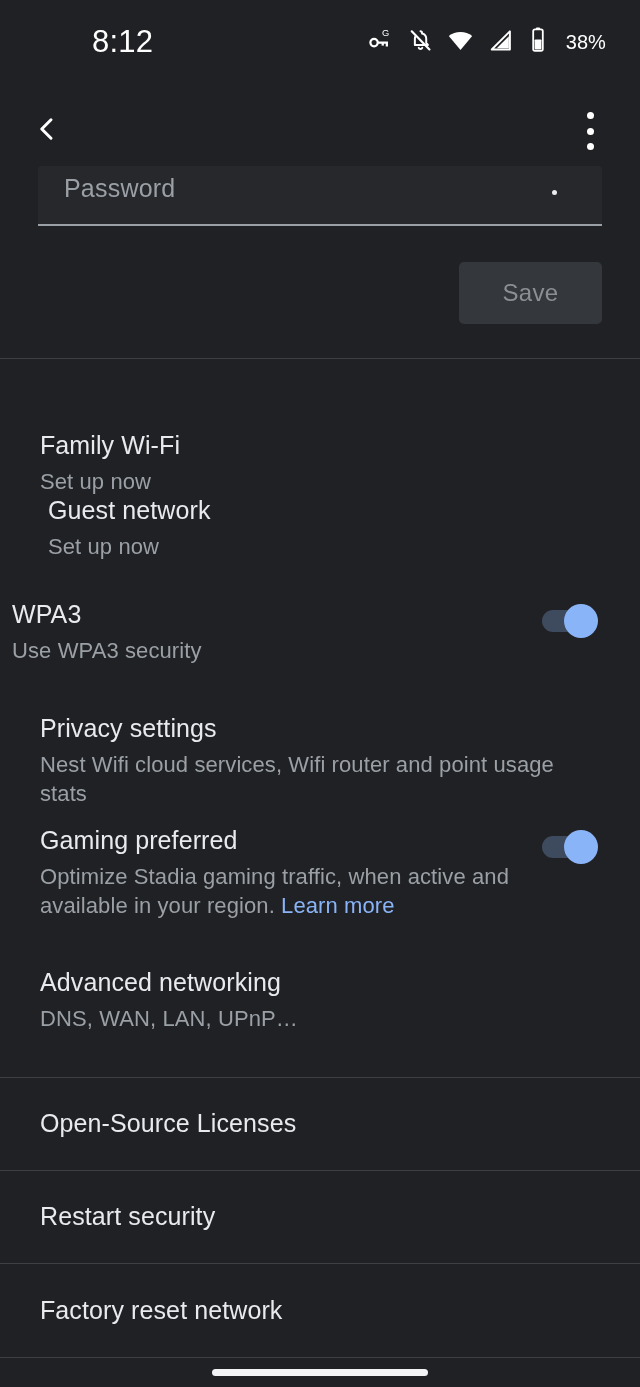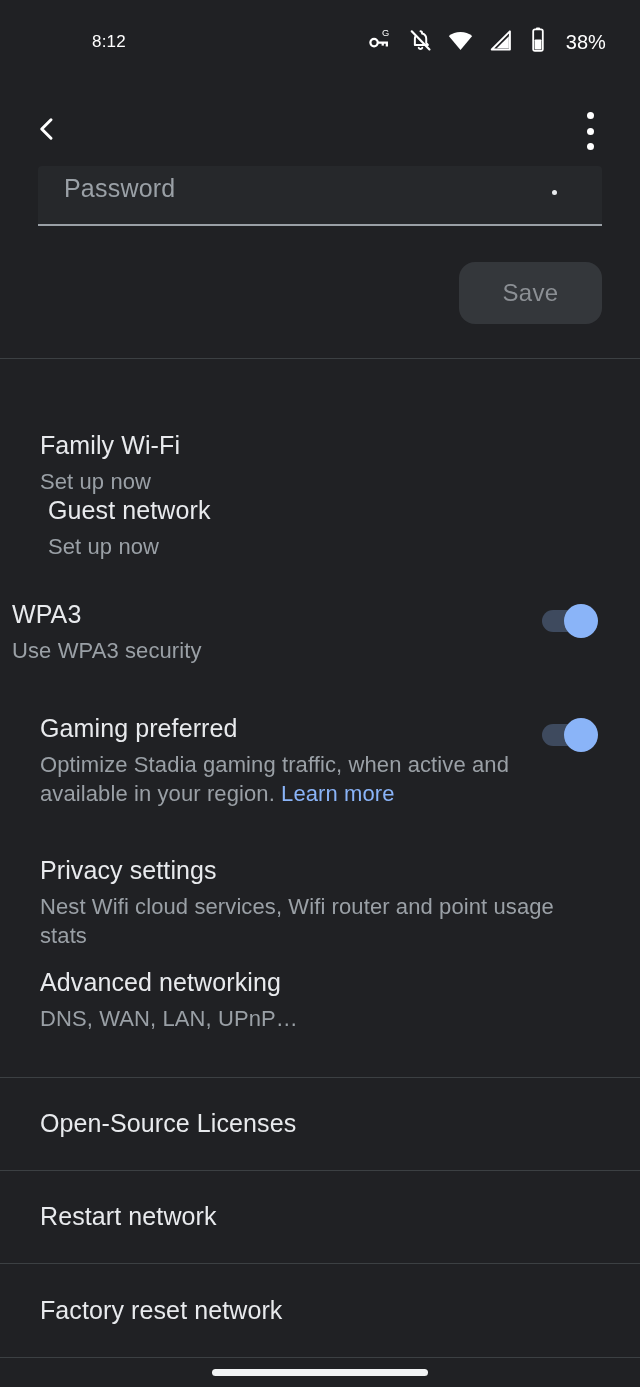--- a/index.html
+++ b/index.html
@@ -16,21 +16,21 @@
     color:#e8eaed;
   }
 
   
   .status-bar {
     position:absolute; top:0; left:0; width:640px; height:84px;
     display:flex; align-items:center; justify-content:space-between;
     padding:0 34px 0 0;
   }
   .status-clock {
-    font-size:17px; color:#ffffff; letter-spacing:.2px;
+    font-size:31px; color:#ffffff; letter-spacing:.2px;
     margin-left:92px; font-weight:400;
   }
   .status-icons { display:flex; align-items:center; gap:14px; }
   .si { display:block; }
   .battery-pct {
     font-size:20px; color:#ffffff; margin-left:3px; letter-spacing:.1px;
   }
 
   
   .app-bar {
@@ -68,21 +68,21 @@
   .pw-dot {
     position:absolute; right:45px; top:24px;
     width:5px; height:5px; border-radius:50%;
     background:#e8eaed;
   }
   .save-row {
     margin-top:36px; padding-right:38px;
     display:flex; justify-content:flex-end;
   }
   .save-btn {
-    width:143px; height:62px; border-radius:16px;
+    width:143px; height:62px; border-radius:5px;
     background:#34373b; border:none;
     color:#8b8f94; font-size:24px;
     font-family:"Liberation Sans", sans-serif;
     letter-spacing:.3px; cursor:pointer;
   }
 
   
   .divider {
     position:absolute; left:0; width:640px; height:1px;
     background:#3c4043;
@@ -239,55 +239,55 @@
       <div class="row-text">
         <div class="row-title">WPA3</div>
         <div class="row-sub">Use WPA3 security</div>
       </div>
       <div class="toggle">
         <span class="track"></span>
         <span class="thumb"></span>
       </div>
     </div>
 
+    <div class="row" style="height:112px;">
+      <div class="row-text">
+        <div class="row-title">Privacy settings</div>
+        <div class="row-sub">Nest Wifi cloud services, Wifi router and point usage stats</div>
+      </div>
+    </div>
+
     <div class="row" style="height:142px;">
       <div class="row-text" style="max-width:480px;">
         <div class="row-title">Gaming preferred</div>
         <div class="row-sub"><span>Optimize Stadia gaming traffic, when active and available in your region. </span><span class="link">Learn more</span></div>
       </div>
       <div class="toggle">
         <span class="track"></span>
         <span class="thumb"></span>
       </div>
     </div>
 
-    <div class="row" style="height:112px;">
-      <div class="row-text">
-        <div class="row-title">Privacy settings</div>
-        <div class="row-sub">Nest Wifi cloud services, Wifi router and point usage stats</div>
-      </div>
-    </div>
-
     <div class="row" style="height:104px;">
       <div class="row-text">
         <div class="row-title">Advanced networking</div>
         <div class="row-sub">DNS, WAN, LAN, UPnP…</div>
       </div>
     </div>
   </div>
 
   <div class="divider" style="top:1077px;"></div>
 
   <div class="action-row" style="top:1077px; height:93px;">
     <span class="action-label">Open-Source Licenses</span>
   </div>
   <div class="divider" style="top:1170px;"></div>
 
   <div class="action-row" style="top:1170px; height:93px;">
-    <span class="action-label">Restart network</span>
+    <span class="action-label">Restart security</span>
   </div>
   <div class="divider" style="top:1263px;"></div>
 
   <div class="action-row" style="top:1263px; height:94px;">
     <span class="action-label">Factory reset network</span>
   </div>
   <div class="divider" style="top:1357px;"></div>
 
   <div class="gesture-bar"></div>
 

